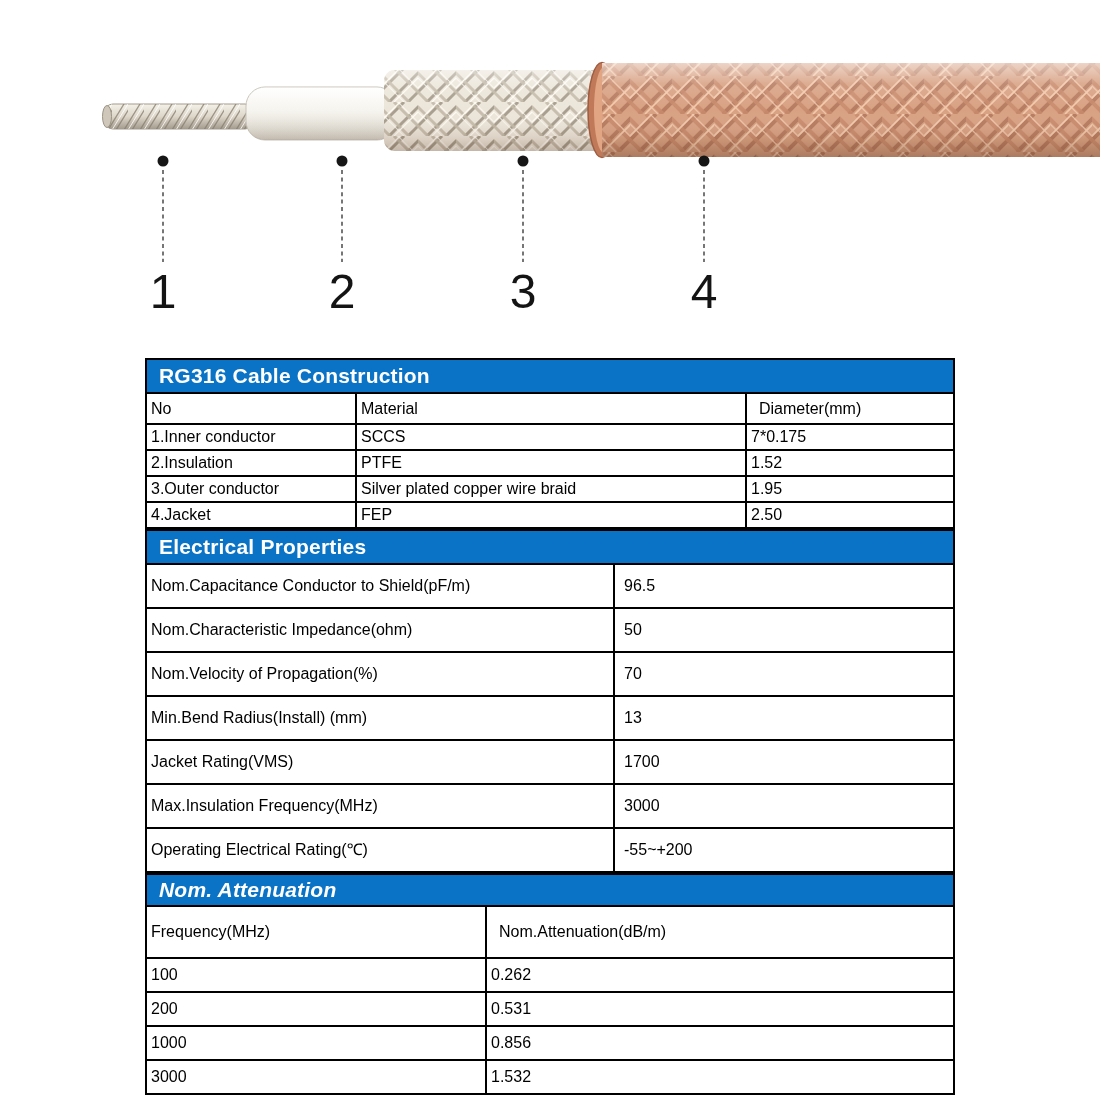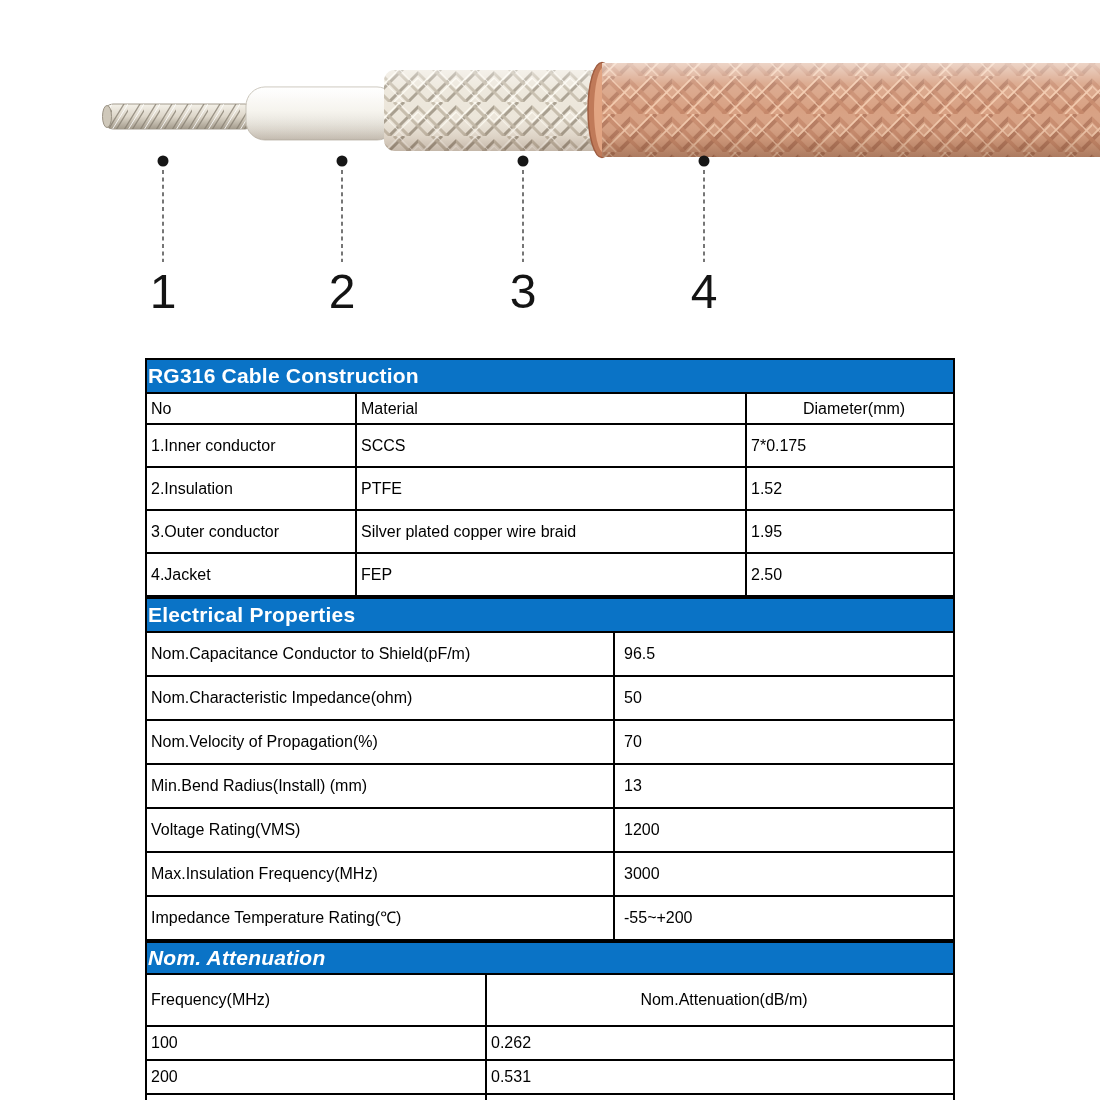--- a/index.html
+++ b/index.html
@@ -25,32 +25,32 @@
     border:2px solid #000;
     font-size:16px;line-height:1.1;
     padding:2px 4px;
     white-space:nowrap;overflow:hidden;
     vertical-align:middle;
     background:#fff;
   }
   td.title-cell{
     background:var(--accent-blue,#0a73c6);
     color:#fff;font-weight:bold;font-size:21px;
-    padding:3px 1px;letter-spacing:0.2px;
+    padding:3px 12px;letter-spacing:0.2px;
   }
   .t-construction tr.title-row{height:34px;}
   .t-construction tr.header-row{height:31px;}
-  .t-construction tr{height:43px;}
+  .t-construction tr{height:26px;}
   .t-electrical tr.title-row{height:34px;margin-top:40px;}
   .t-electrical tr{height:44px;}
   .t-electrical td.val{padding-left:9px;}
   .t-attenuation tr.title-row{height:32px;font-style:italic;}
   .t-attenuation tr.header-row{height:52px;}
   .t-attenuation tr{height:34px;}
-  td.pad-head{padding-left:12px;text-align:center;}
+  td.pad-head{padding-left:12px;}
 </style>
 </head>
 <body style="--accent-blue: #0a73c6;">
 
 <div class="stage">
 
   <svg id="cable-svg" width="1100" height="330" viewBox="0 0 1100 330">
     <defs>
       <linearGradient id="wireGrad" x1="0" y1="0" x2="0" y2="1">
         <stop offset="0" stop-color="#f4f1e9"></stop>
@@ -194,29 +194,29 @@
           </tr>
           <tr>
             <td>Nom.Velocity of Propagation(%)</td>
             <td class="val">70</td>
           </tr>
           <tr>
             <td>Min.Bend Radius(Install) (mm)</td>
             <td class="val">13</td>
           </tr>
           <tr>
-            <td>Voltage Rating(VMS)</td>
-            <td class="val">1200</td>
+            <td>Jacket Rating(VMS)</td>
+            <td class="val">1700</td>
           </tr>
           <tr>
             <td>Max.Insulation Frequency(MHz)</td>
             <td class="val">3000</td>
           </tr>
           <tr>
-            <td>Impedance Temperature Rating(℃)</td>
+            <td>Operating Electrical Rating(℃)</td>
             <td class="val">-55~+200</td>
           </tr>
         </tbody>
     </table>
 
     <table class="t-attenuation">
       <colgroup>
           <col style="width:340px">
           <col style="width:468px">
         </colgroup>

